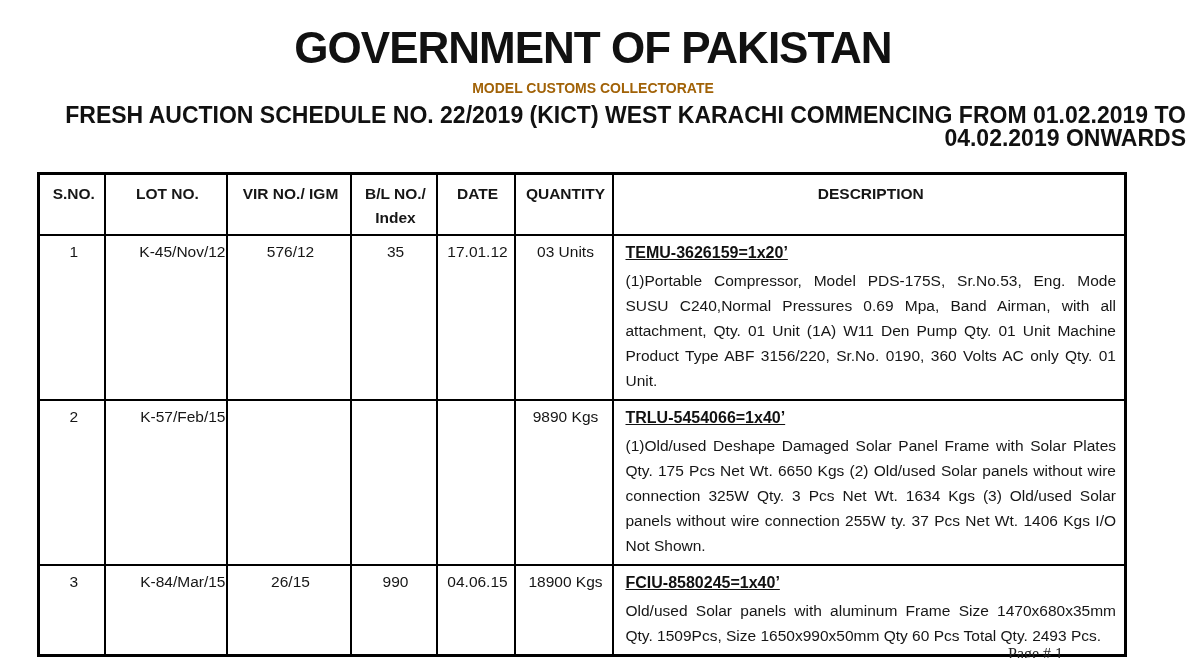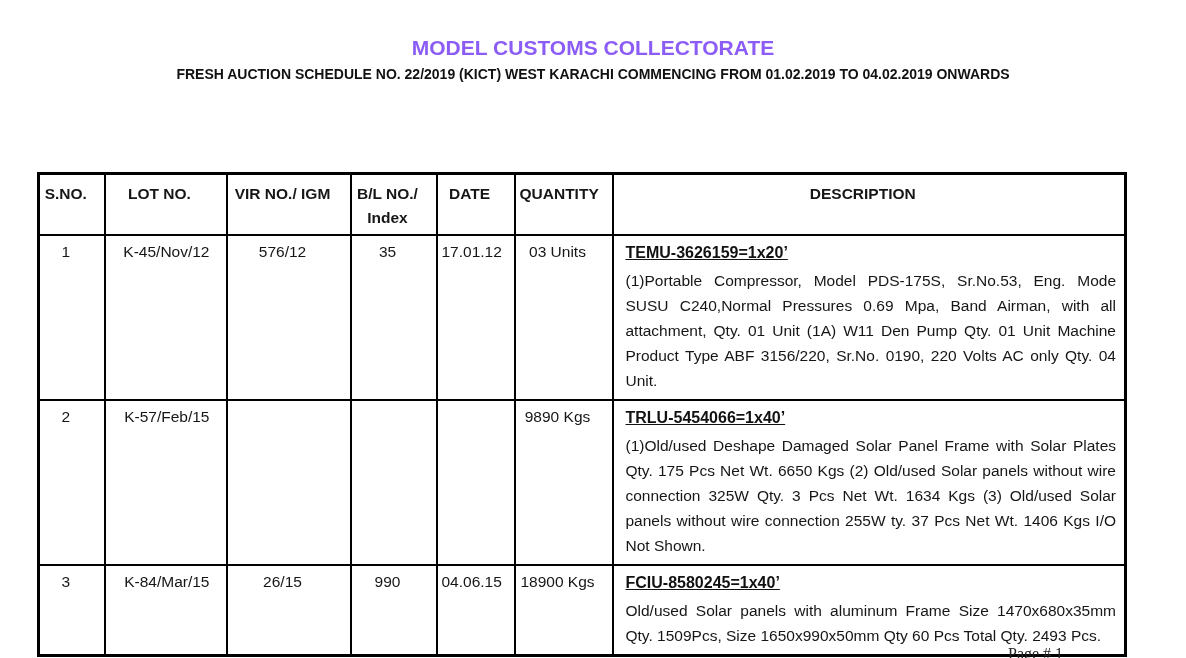--- a/index.html
+++ b/index.html
@@ -20,53 +20,54 @@
   .doc-title {
     margin: 0;
     font-size: 44px;
     line-height: 1.0;
     font-weight: bold;
     letter-spacing: -1px;
     color: #111;
   }
   .doc-subtitle-1 {
     margin: 11px 0 0 0;
-    font-size: 21px;
+    font-size: 14px;
     line-height: 1.0;
     font-weight: bold;
-    color: #8b5cf6;
+    color: #a16207;
   }
   .doc-subtitle-2 {
     margin: 8px 0 0 0;
     font-size: 20px;
     line-height: 1.0;
     font-weight: bold;
     color: #111;
   }
   .schedule-line {
     margin: 9px 0 0 0;
-    font-size: 14px;
+    font-size: 23px;
     line-height: 1.0;
     font-weight: bold;
     color: #111;
+    text-align: right;
   }
   table.auction-table {
     position: absolute;
     left: 37px;
     top: 172px;
     width: 1087px;
     border-collapse: collapse;
     table-layout: fixed;
     border: 3px solid #000;
   }
   .auction-table th, .auction-table td {
     border: 2px solid #000;
     vertical-align: top;
     font-size: 15.5px;
-    padding: 7px 16px 4px 4px;
+    padding: 7px 0 4px 4px;
     overflow: hidden;
   }
   .auction-table thead tr { height: 61px; }
   .auction-table tr.row-1 { height: 135px; }
   .auction-table tr.row-2 { height: 157px; }
   .auction-table tr.row-3 { height: 86px; }
   .auction-table th {
     font-weight: bold;
     text-align: center;
     line-height: 24px;
@@ -96,20 +97,21 @@
     font-family: "Liberation Serif", serif;
     font-size: 16px;
     color: #222;
     white-space: nowrap;
   }
 </style>
 </head>
 <body>
 
 <div class="doc-header">
+  <h1 class="doc-title">GOVERNMENT OF PAKISTAN</h1>
   <h2 class="doc-subtitle-1">MODEL CUSTOMS COLLECTORATE</h2>
   <div class="schedule-line">FRESH AUCTION SCHEDULE NO. 22/2019 (KICT) WEST KARACHI COMMENCING FROM 01.02.2019 TO 04.02.2019 ONWARDS</div>
 </div>
 
 <table class="auction-table">
   <colgroup>
     <col style="width:66px">
     <col style="width:122px">
     <col style="width:124px">
     <col style="width:86px">
@@ -134,21 +136,21 @@
   <tbody>
     <tr class="row-1">
       <td class="cell-center">1</td>
       <td class="cell-left">K-45/Nov/12</td>
       <td class="cell-center">576/12</td>
       <td class="cell-center">35</td>
       <td class="cell-center">17.01.12</td>
       <td class="cell-center">03 Units</td>
       <td class="cell-desc">
         <div class="container-id">TEMU-3626159=1x20’</div>
-        <div class="desc-body">(1)Portable Compressor, Model PDS-175S, Sr.No.53, Eng. Mode SUSU C240,Normal Pressures 0.69 Mpa, Band Airman, with all attachment, Qty. 01 Unit (1A) W11 Den Pump Qty. 01 Unit Machine Product Type ABF 3156/220, Sr.No. 0190, 220 Volts AC only Qty. 04 Unit.</div>
+        <div class="desc-body">(1)Portable Compressor, Model PDS-175S, Sr.No.53, Eng. Mode SUSU C240,Normal Pressures 0.69 Mpa, Band Airman, with all attachment, Qty. 01 Unit (1A) W11 Den Pump Qty. 01 Unit Machine Product Type ABF 3156/220, Sr.No. 0190, 360 Volts AC only Qty. 01 Unit.</div>
       </td>
     </tr>
     <tr class="row-2">
       <td class="cell-center">2</td>
       <td class="cell-left">K-57/Feb/15</td>
       <td class="cell-center"></td>
       <td class="cell-center"></td>
       <td class="cell-center"></td>
       <td class="cell-center">9890 Kgs</td>
       <td class="cell-desc">

